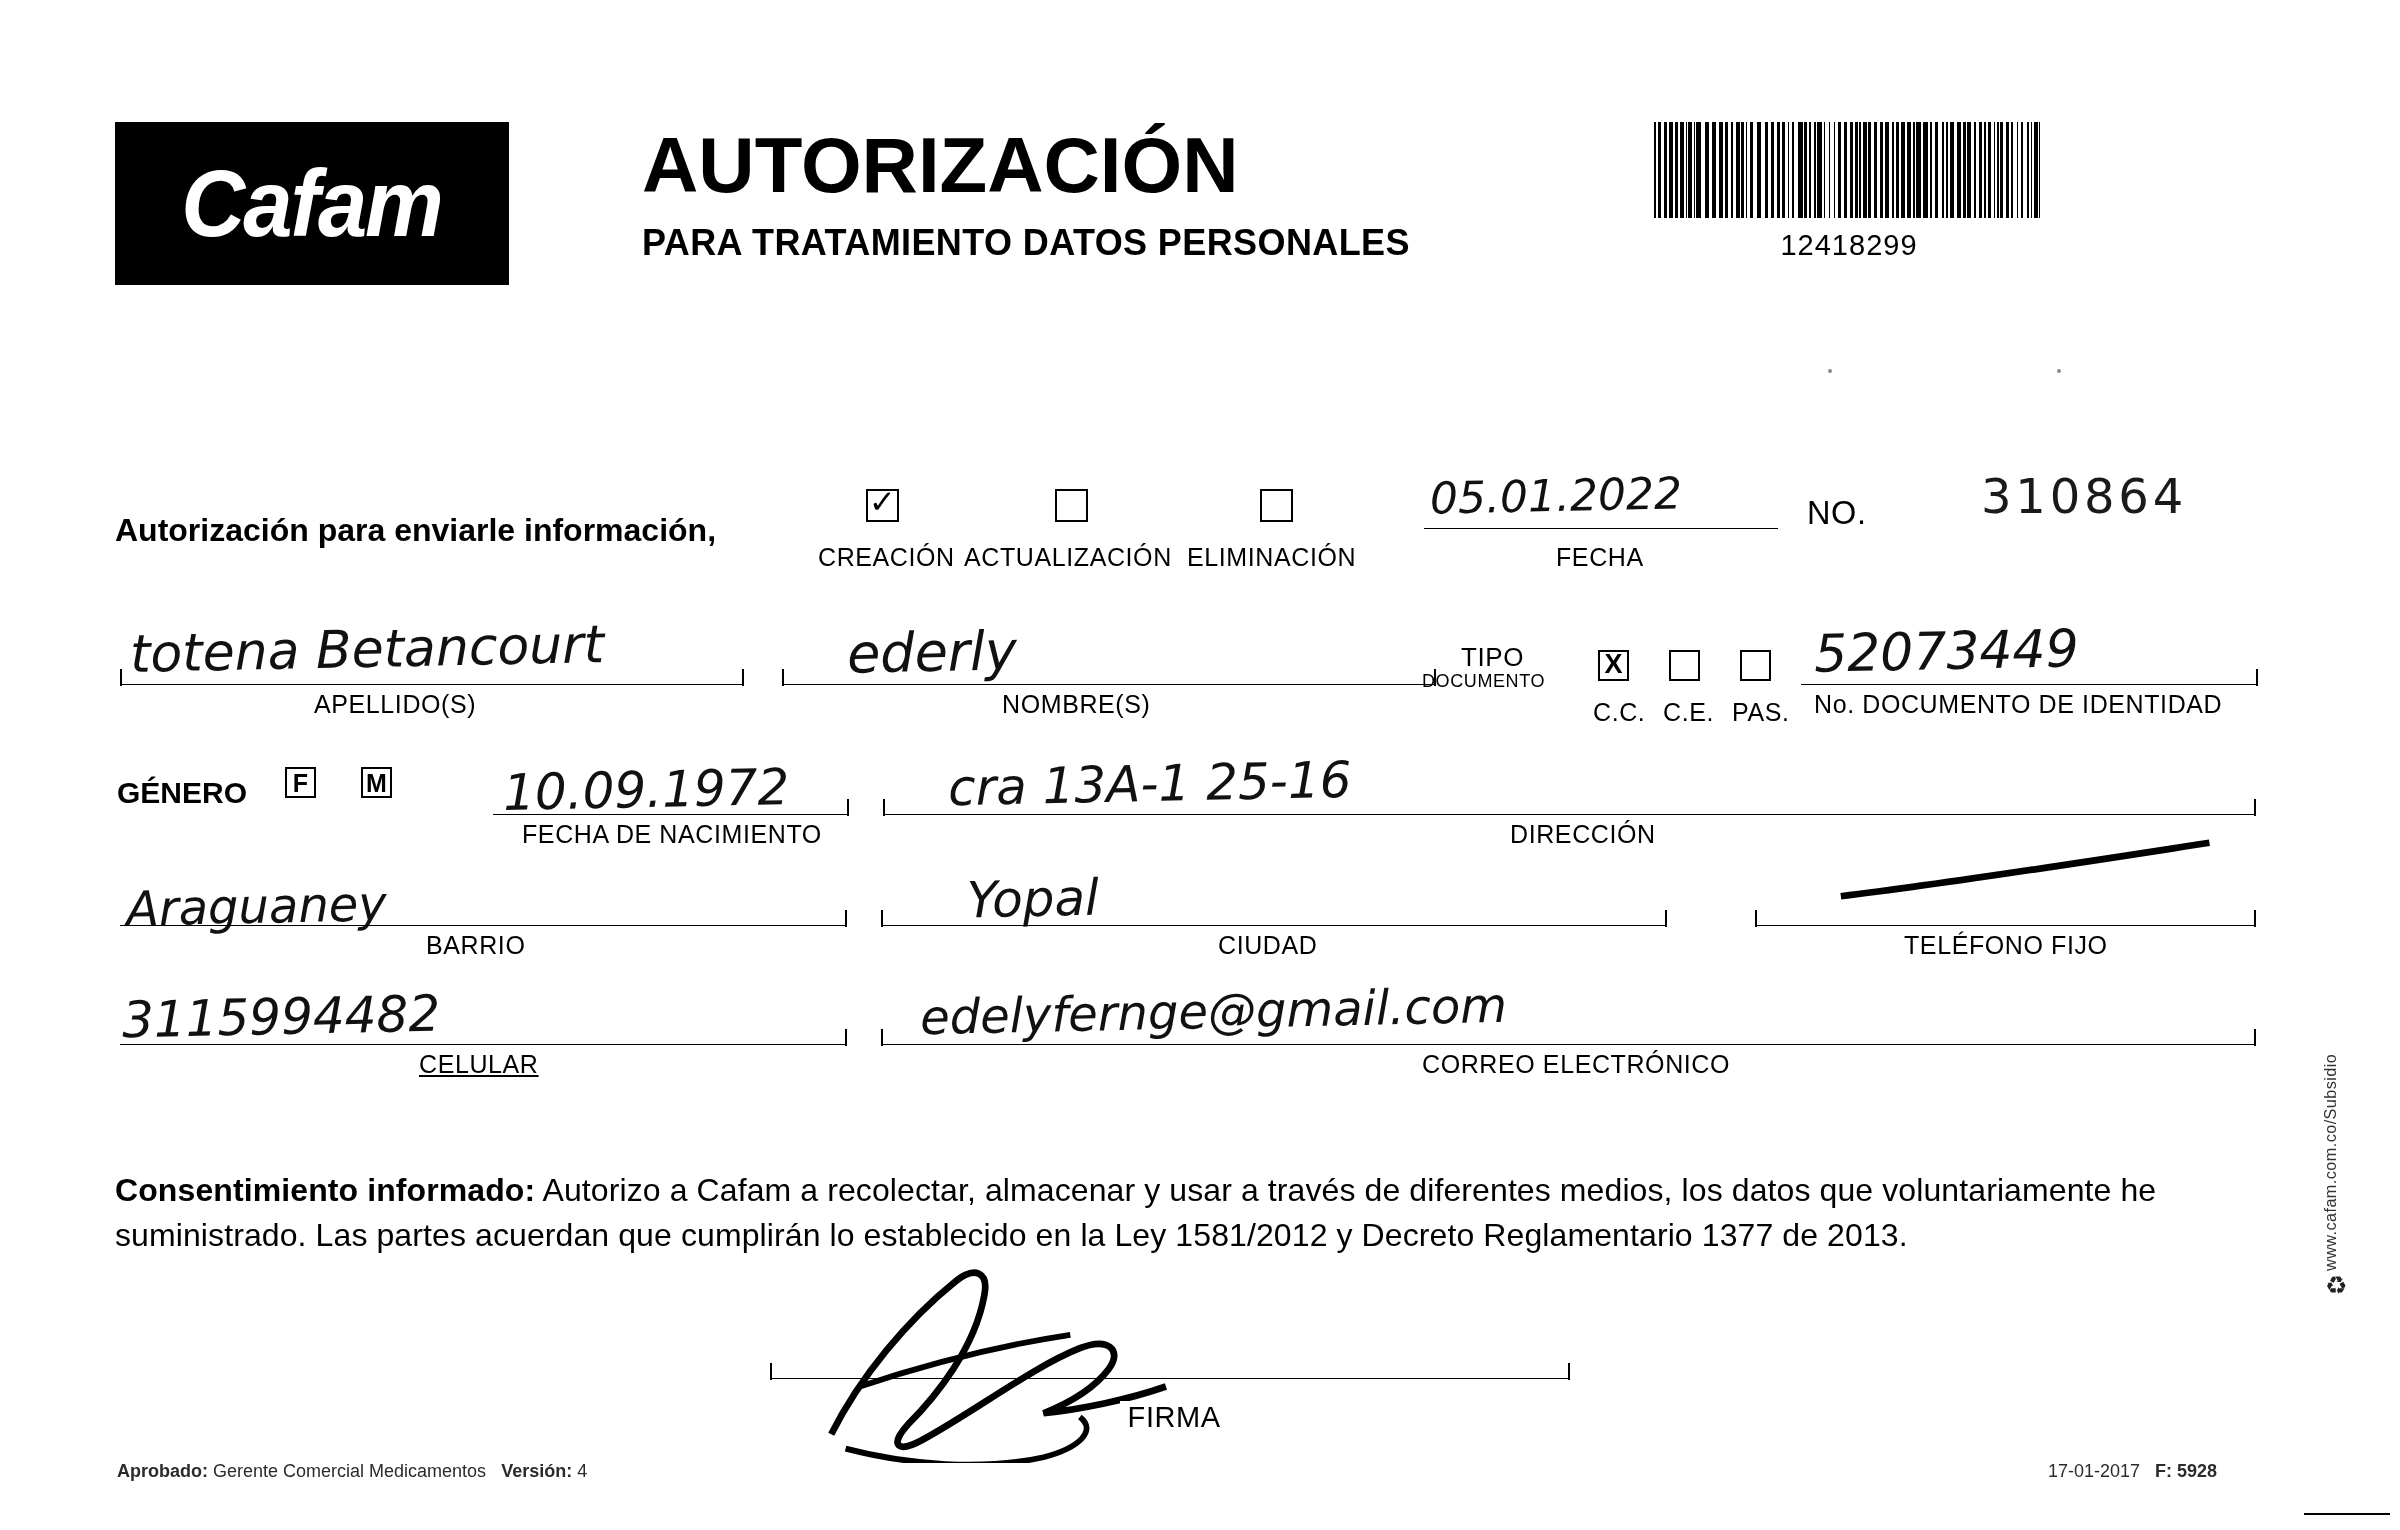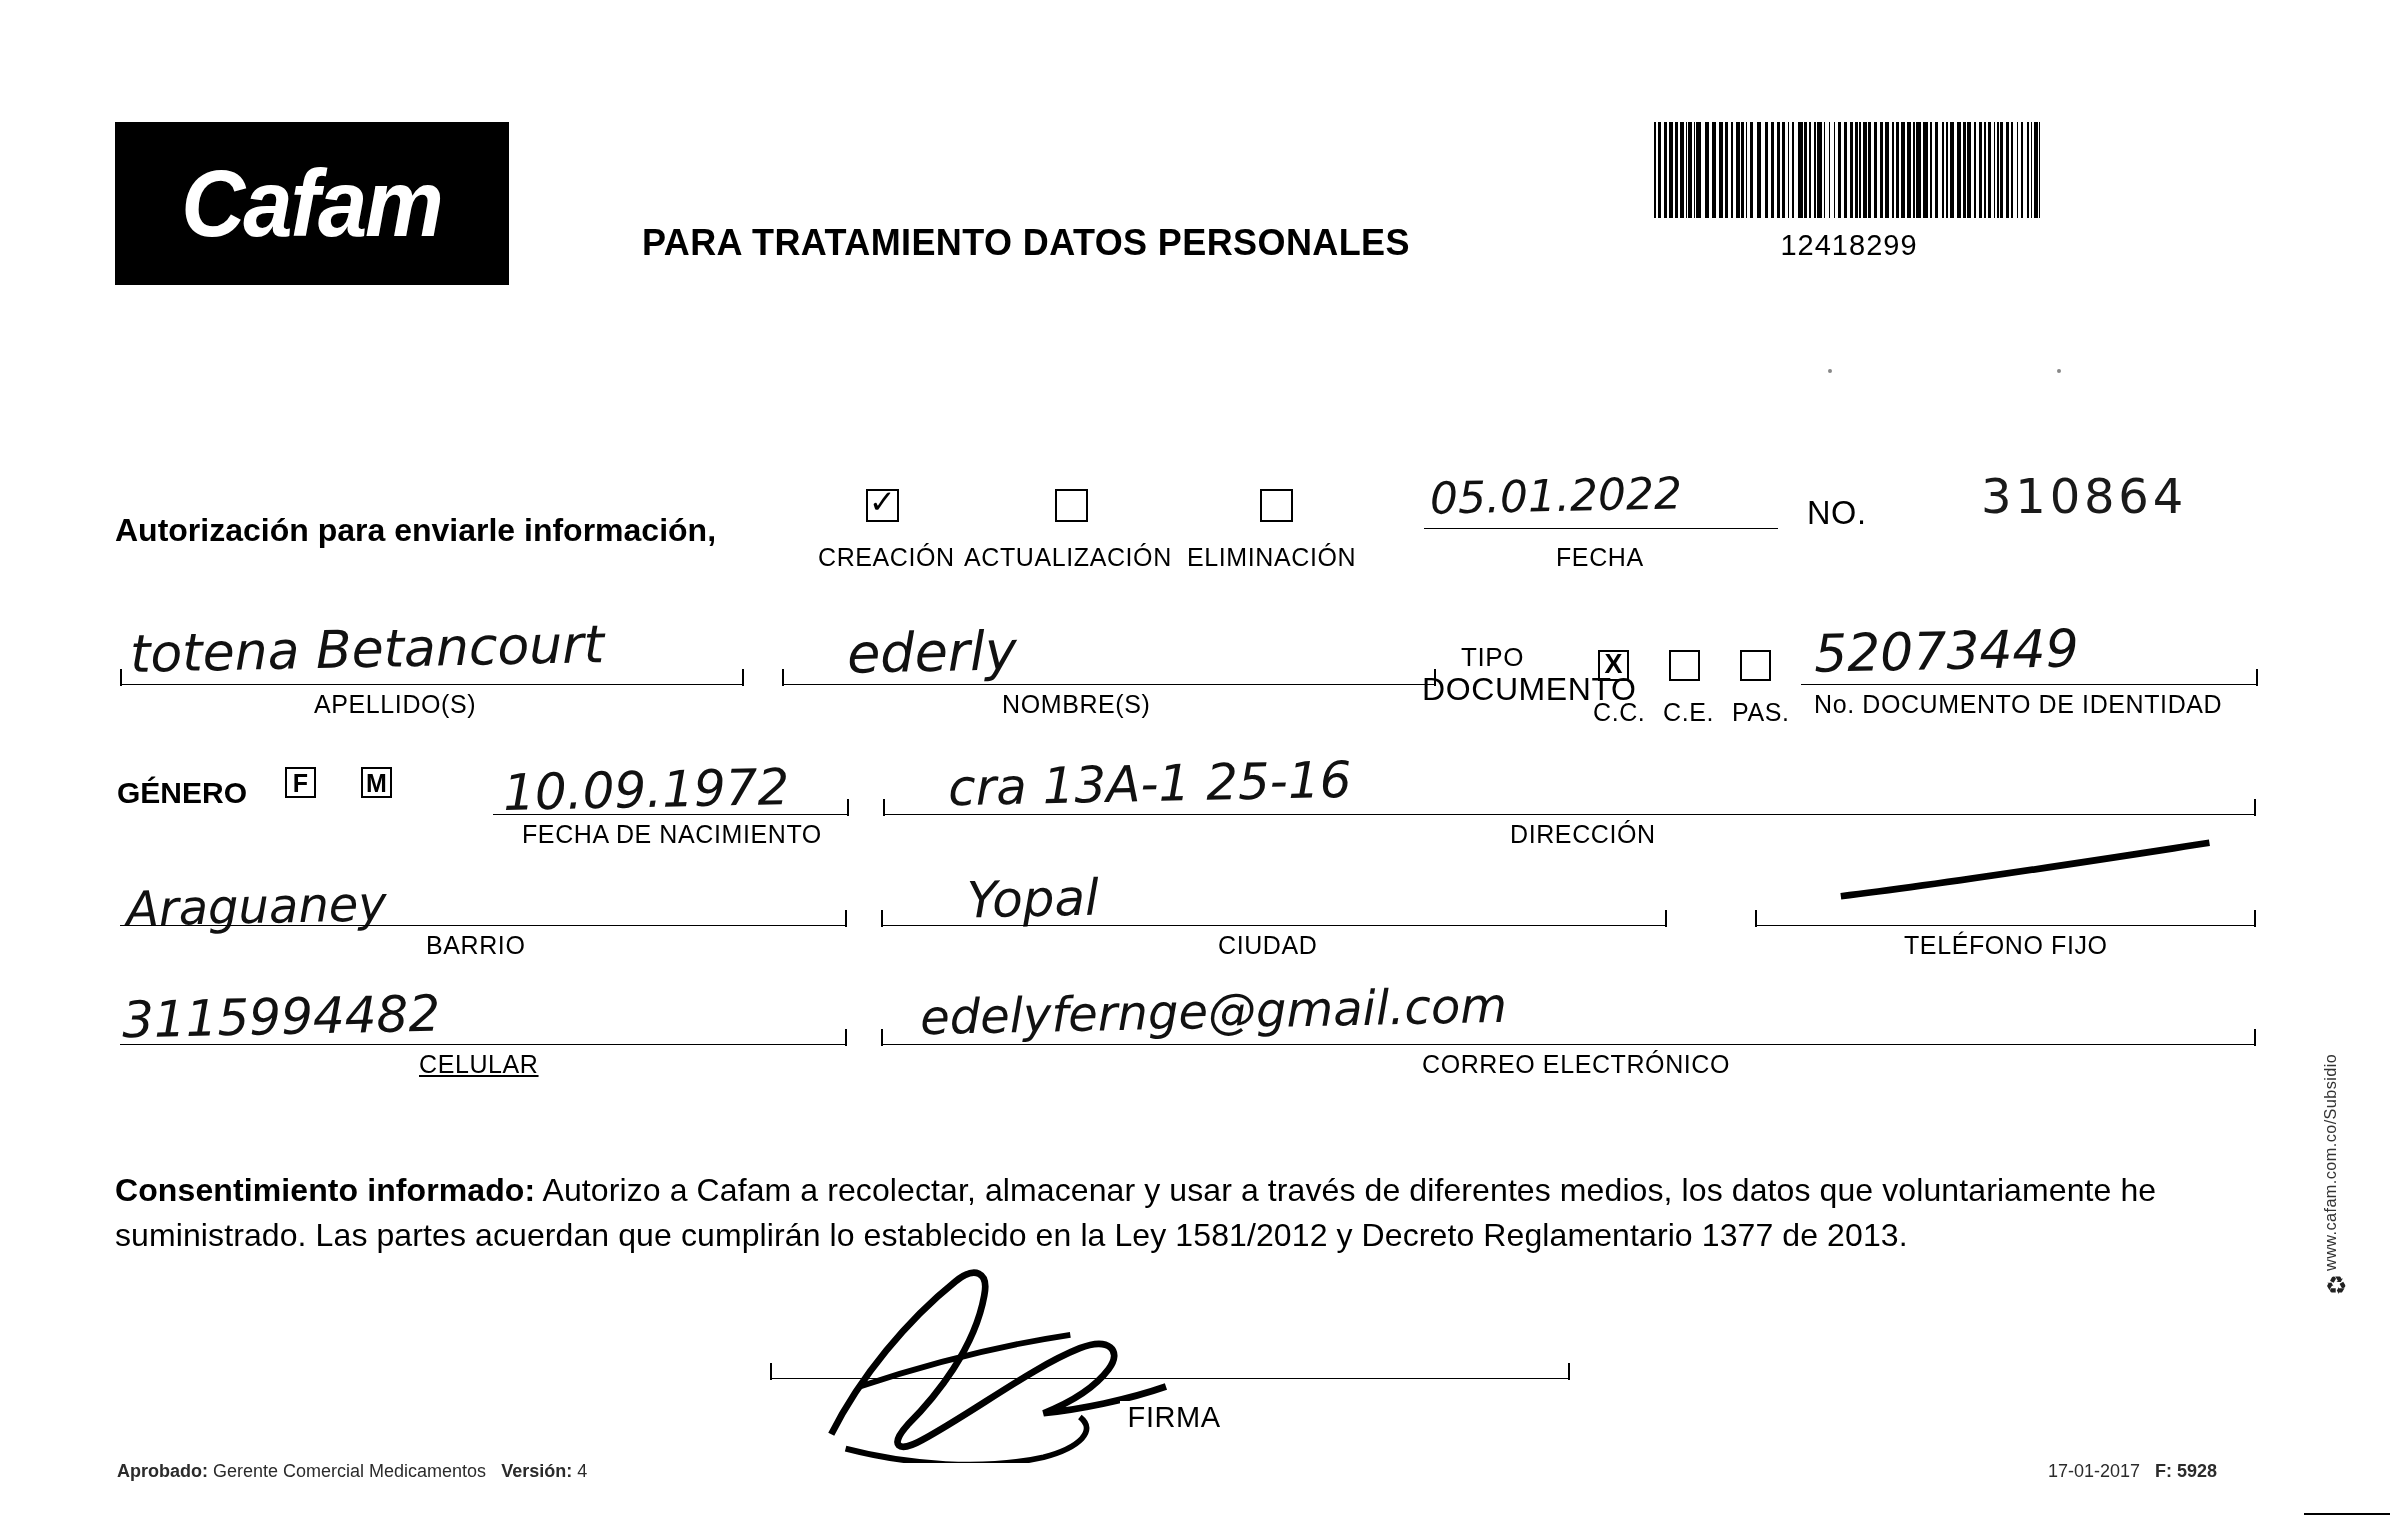--- a/index.html
+++ b/index.html
@@ -223,20 +223,21 @@
 </style>
 </head>
 <body>
 
 <div class="page">
 
   <div class="logo-box">
     <span class="logo-word">Cafam</span>
   </div>
 
+  <div class="title-main">AUTORIZACIÓN</div>
   <div class="title-sub">PARA TRATAMIENTO DATOS PERSONALES</div>
 
   <div class="barcode" id="barcode">
       <i style="width:1.9px"></i>
       <i style="width:1.9px;background:#fff"></i>
       <i style="width:3.8px"></i>
       <i style="width:2.9px;background:#fff"></i>
       <i style="width:2.9px"></i>
       <i style="width:1.9px;background:#fff"></i>
       <i style="width:3.8px"></i>
@@ -417,21 +418,21 @@
   <div class="tick-r" style="left:742px; top:669px; height:17px;"></div>
   <div class="lbl" style="left:314px; top:690px;">APELLIDO(S)</div>
 
   <div class="hand" style="left:847px; top:621px; font-size:54px;">ederly</div>
   <div class="rule" style="left:782px; top:684px; width:654px;"></div>
   <div class="tick-l" style="left:782px; top:669px; height:17px;"></div>
   <div class="tick-r" style="left:1434px; top:669px; height:17px;"></div>
   <div class="lbl" style="left:1002px; top:690px;">NOMBRE(S)</div>
 
   <div class="lbl" style="left:1461px; top:642px; font-size:26px;">TIPO</div>
-  <div class="lbl" style="left:1422px; top:671px; font-size:32px;">DOCUMENTO</div>
+  <div class="lbl" style="left:1422px; top:671px; font-size:18px;">DOCUMENTO</div>
 
   <div class="cbox-sm" style="left:1598px; top:650px;">
     <span class="mark">X</span>
   </div>
   <div class="lbl" style="left:1593px; top:698px;">C.C.</div>
 
   <div class="cbox-sm" style="left:1669px; top:650px;">
     <span class="mark"></span>
   </div>
   <div class="lbl" style="left:1663px; top:698px;">C.E.</div>

